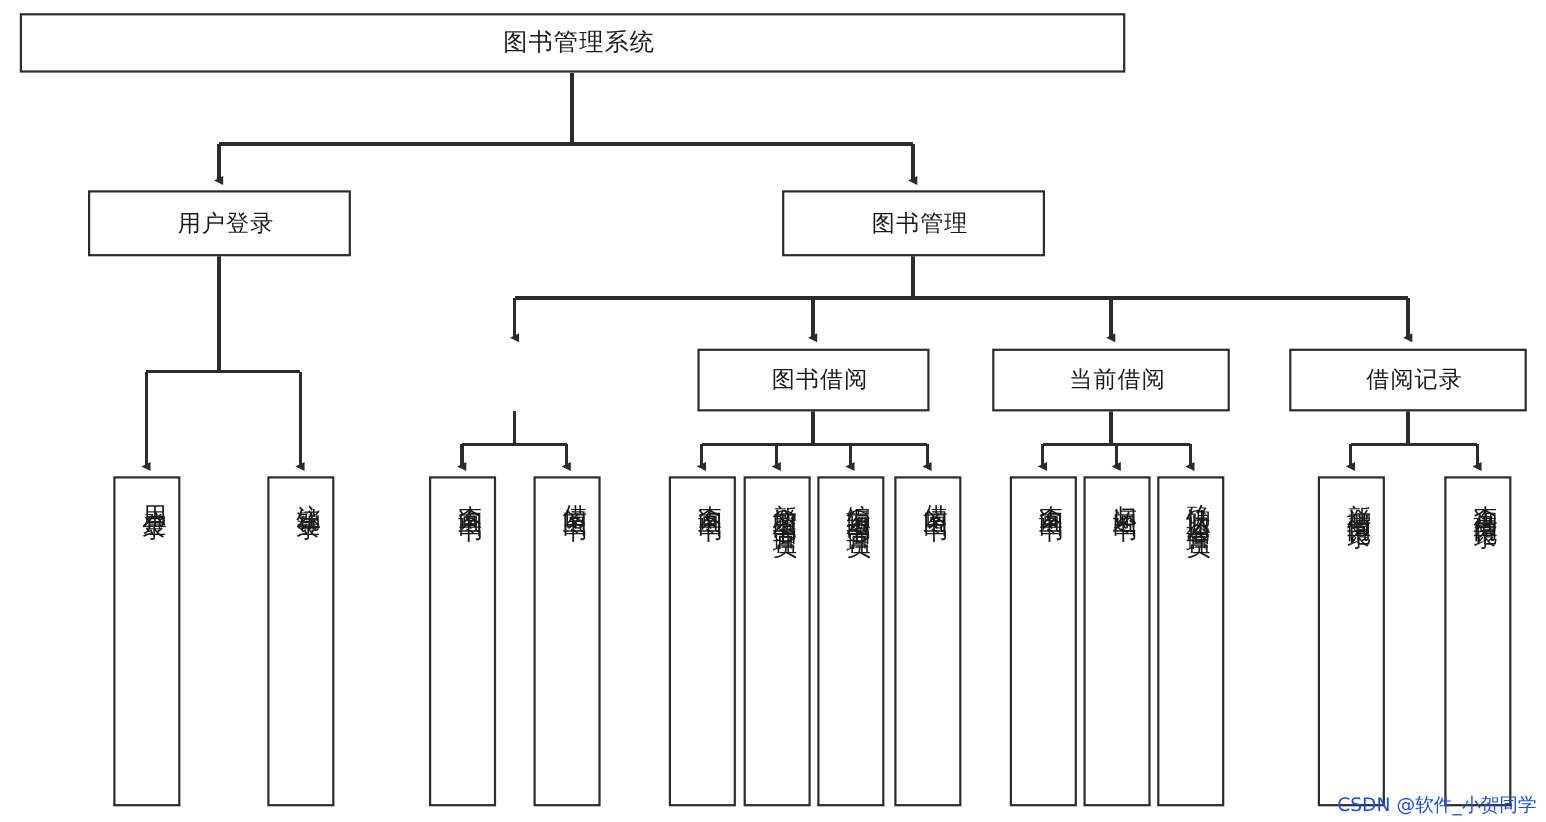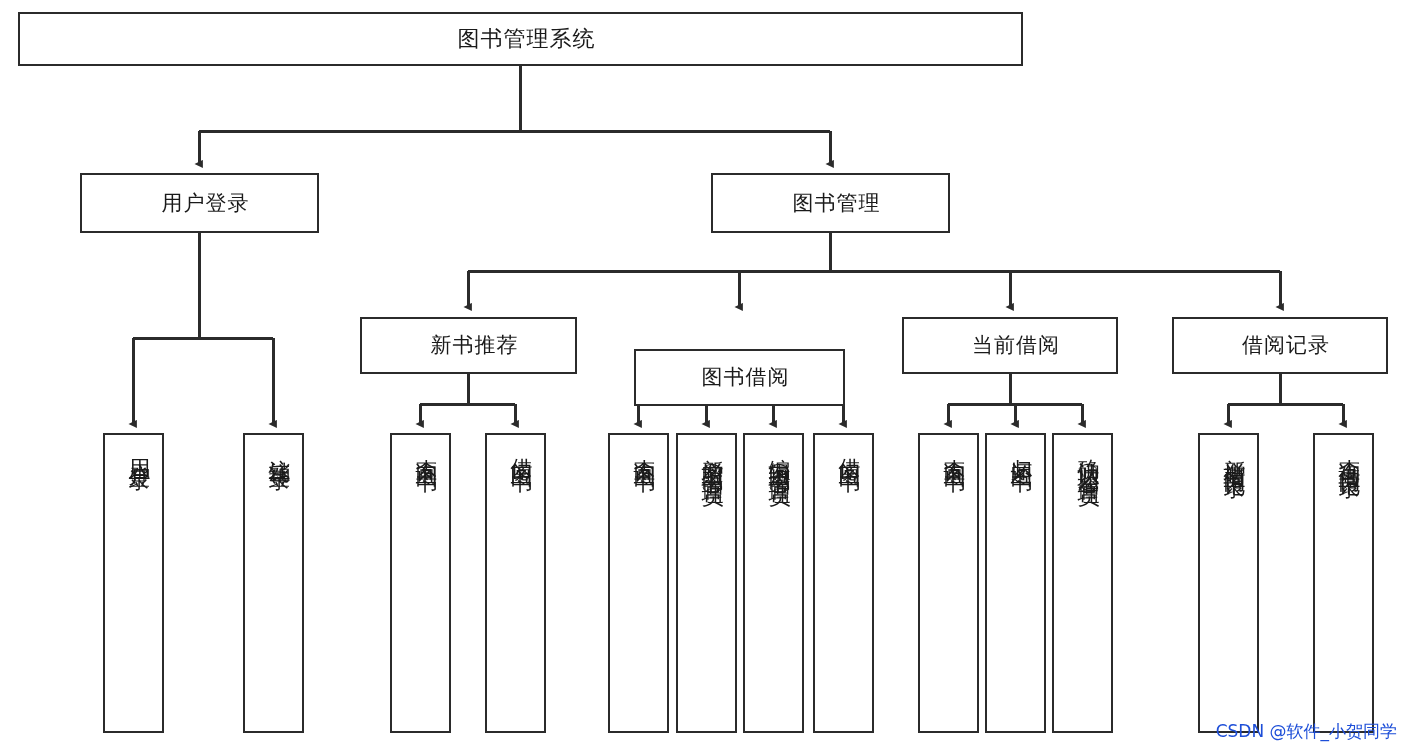--- a/index.html
+++ b/index.html
@@ -127,25 +127,22 @@
   </div>
 
   <div class="node horiz" style="left:80px; top:173px; width:239px; height:60px;">
     <span class="lbl">用户登录</span>
   </div>
 
   <div class="node horiz" style="left:711px; top:173px; width:239px; height:60px;align-items:center;">
     <span class="lbl">图书管理</span>
   </div>
 
-  <div class="node horiz" style="left:360px; top:317px; width:217px; height:57px;">
-    <span class="lbl">新书推荐</span>
-  </div>
-
-  <div class="node horiz" style="left:634px; top:317px; width:211px; height:57px;margin-top:32px;">
+
+  <div class="node horiz" style="left:634px; top:317px; width:211px; height:57px;">
     <span class="lbl">图书借阅</span>
   </div>
 
   <div class="node horiz" style="left:902px; top:317px; width:216px; height:57px;">
     <span class="lbl">当前借阅</span>
   </div>
 
   <div class="node horiz" style="left:1172px; top:317px; width:216px; height:57px;">
     <span class="lbl">借阅记录</span>
   </div>

